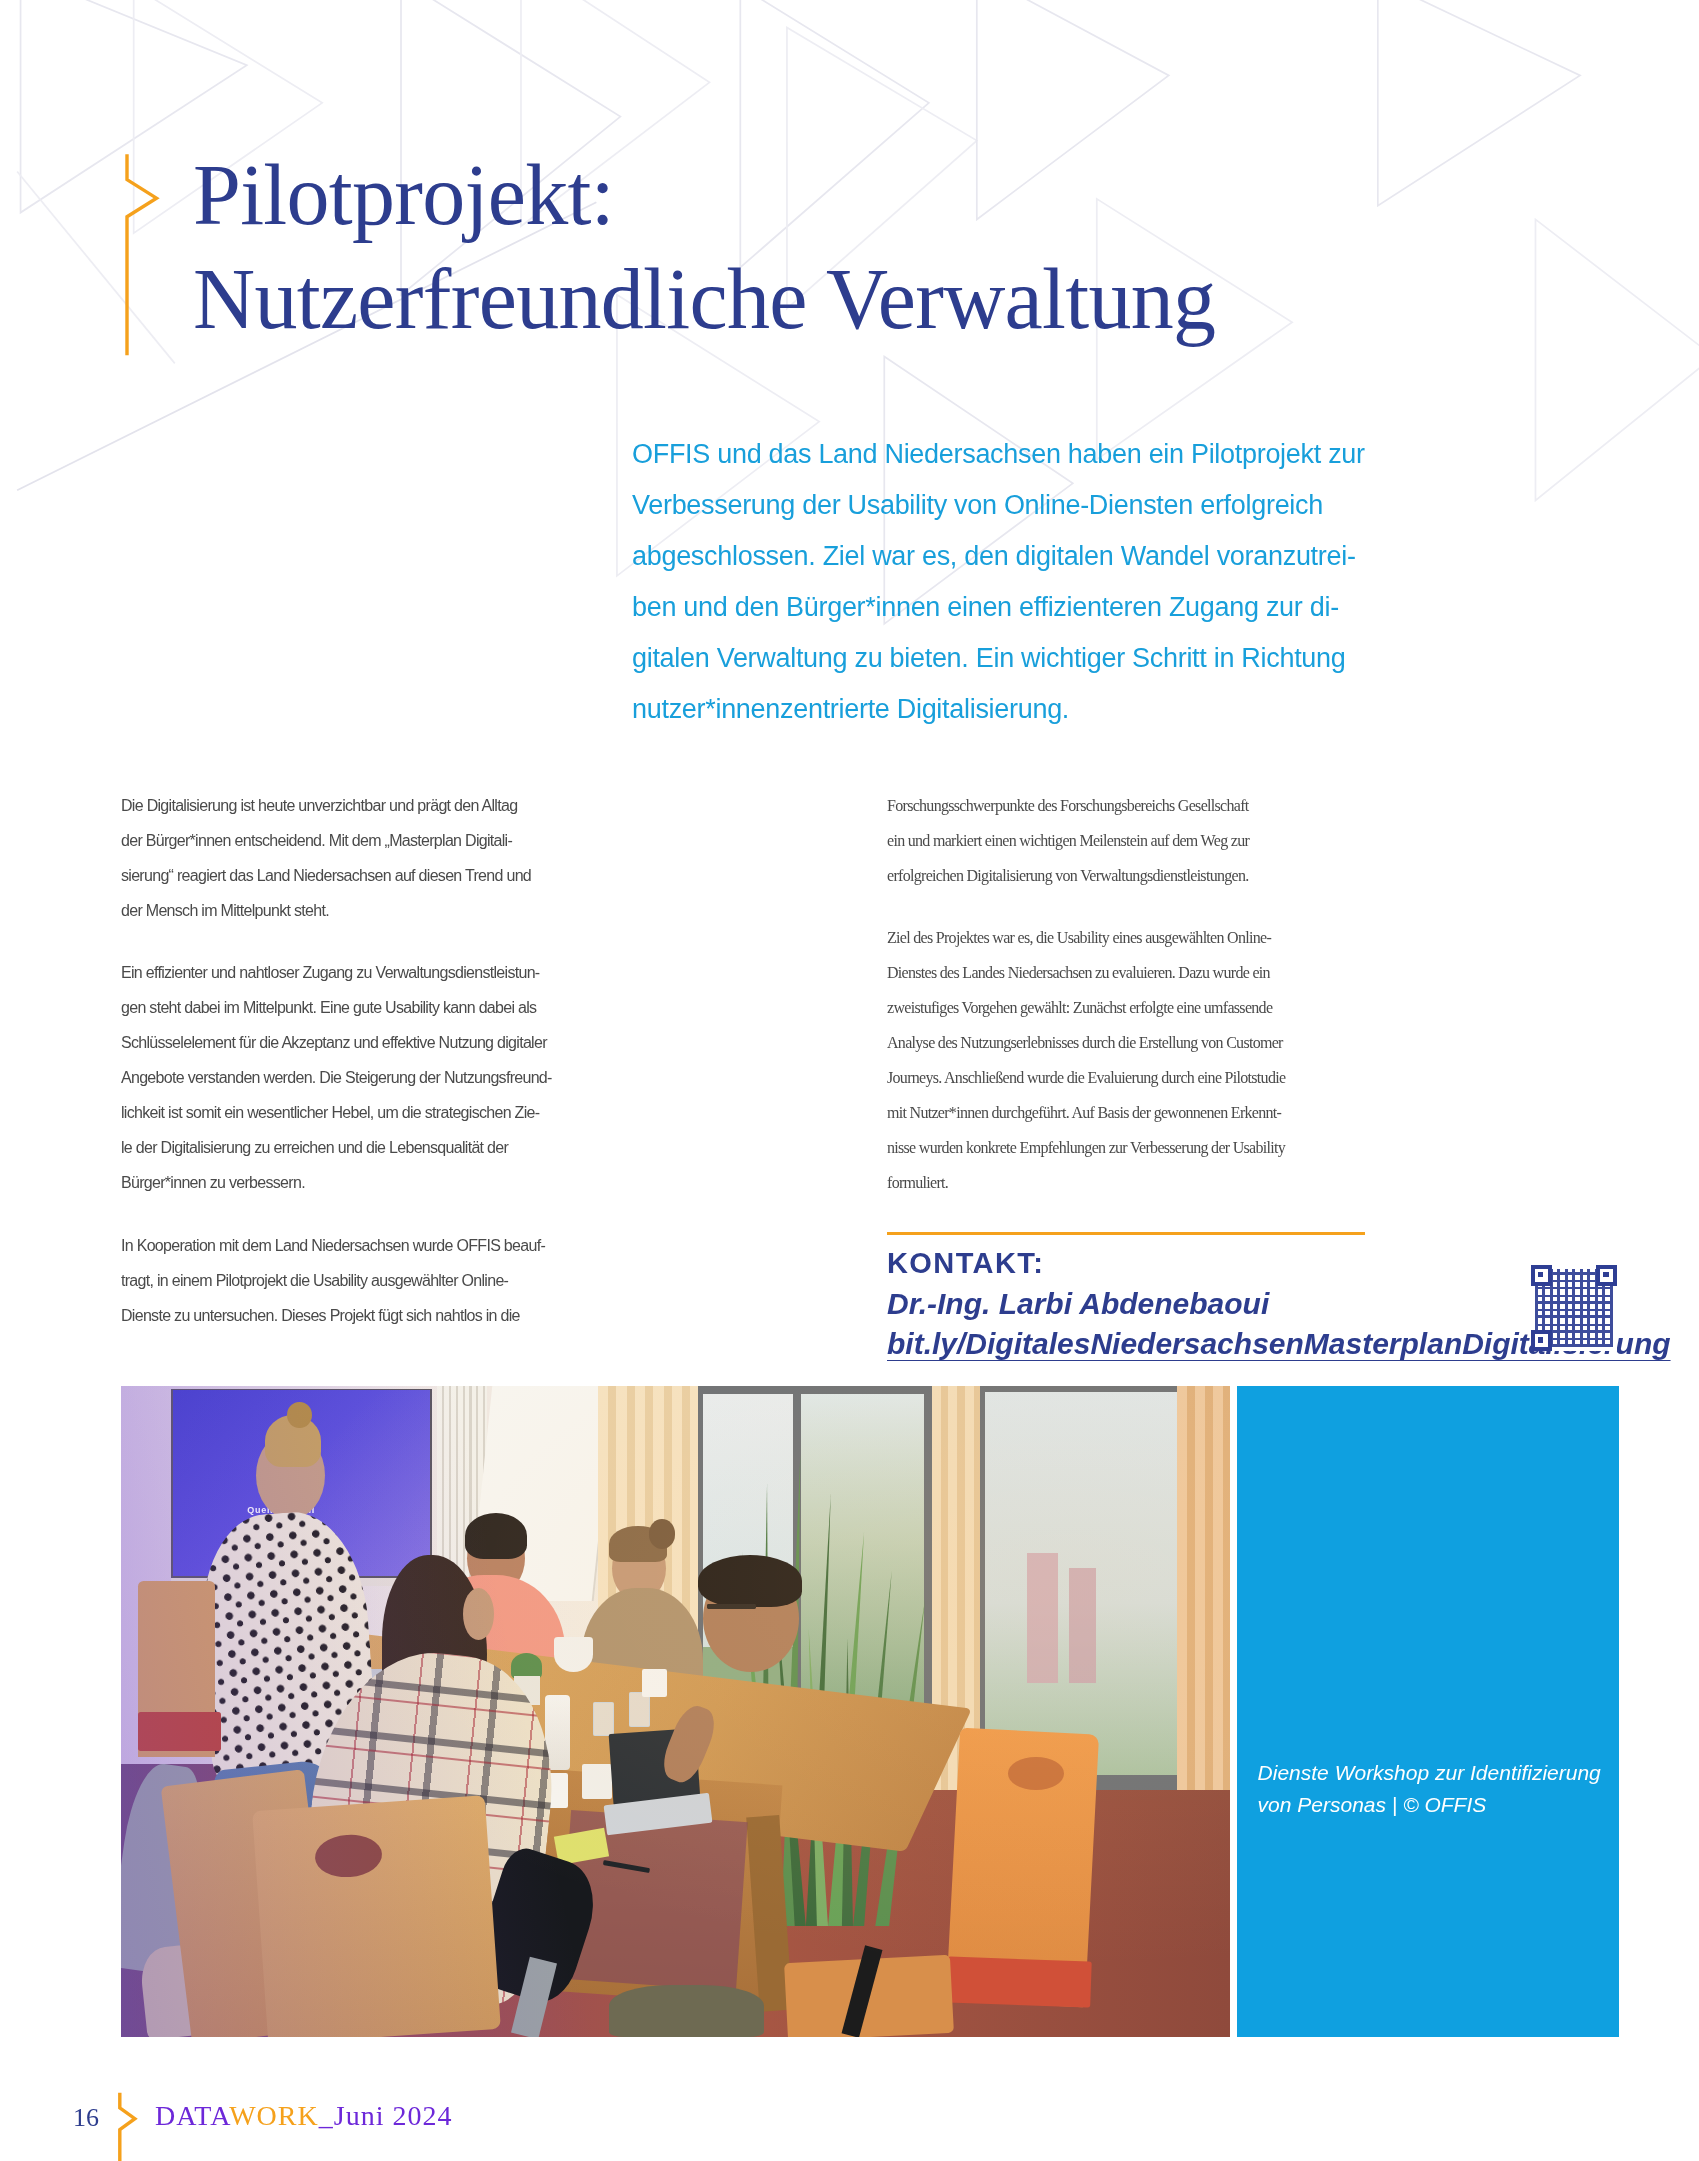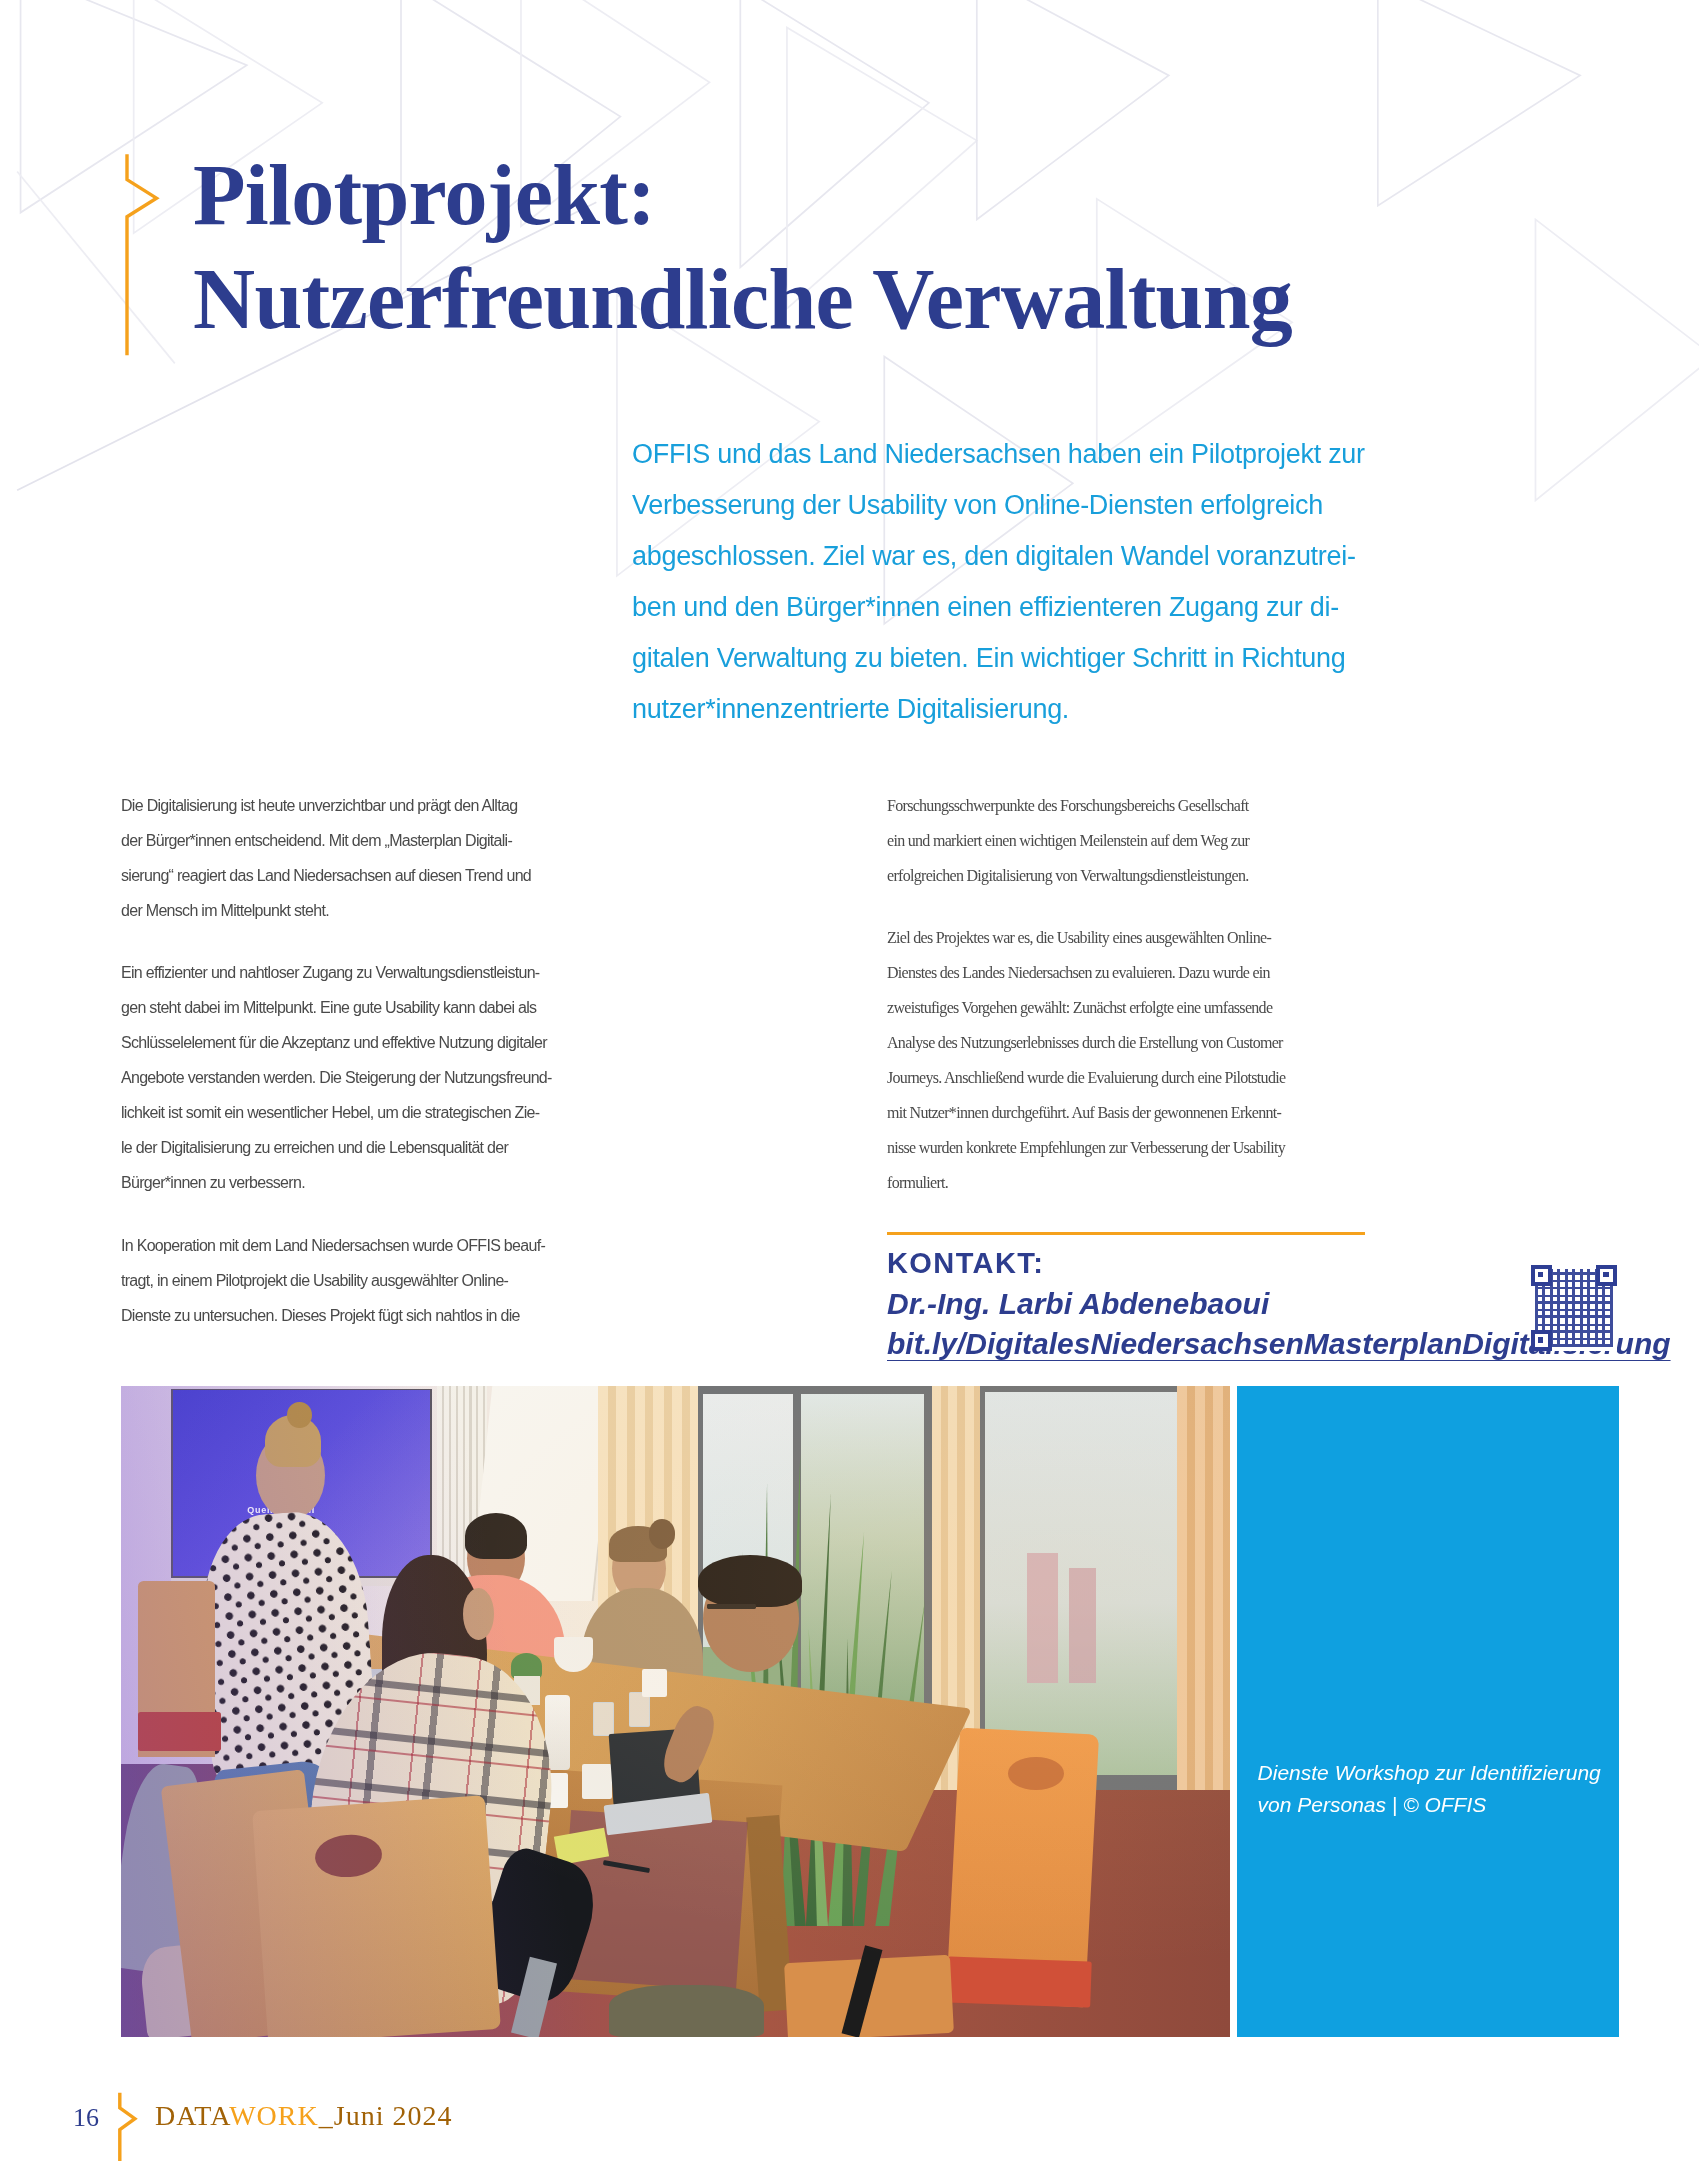--- a/index.html
+++ b/index.html
@@ -3,21 +3,21 @@
 <meta charset="utf-8">
 <style>
   html,body{margin:0;padding:0;background:#ffffff;}
   body{width:1700px;height:2161px;position:relative;overflow:hidden;
        font-family:"Liberation Sans",sans-serif;}
   .abs{position:absolute;}
   
   #bg-pattern{left:0;top:0;width:1700px;height:857px;pointer-events:none;}
   
   .title{left:193px;top:143px;color:#2d3d8e;font-family:"Liberation Serif",serif;
-         font-size:86px;line-height:104px;font-weight:700;letter-spacing:-0.7px;white-space:nowrap;}
+         font-size:86px;line-height:104px;font-weight:400;letter-spacing:-0.7px;white-space:nowrap;}
   
   .intro{left:632px;top:429px;color:#189fdb;font-size:27px;line-height:51px;
          letter-spacing:-0.3px;white-space:nowrap;}
   
   .col{top:788px;color:#4a4a4a;font-size:16px;line-height:35px;letter-spacing:-0.7px;white-space:nowrap;}
   .col-left{left:121px;width:726px;}
   .col-right{left:887px;width:726px;font-family:Liberation Serif, serif;}
   .para{margin:0 0 27.4px 0;}
   .para div{height:35px;}
   
@@ -40,21 +40,21 @@
   .photo{left:121px;top:1386px;width:1109px;height:651px;overflow:hidden;
          background:linear-gradient(180deg,#efe3da 0%,#ecd9c4 45%,#a05a4a 78%,#8d4a42 100%);}
   .photo *{position:absolute;}
   .caption-box{left:1237px;top:1386px;width:382px;height:651px;background:#0fa0e0;}
   .caption{position:absolute;left:20.6px;top:371px;color:#ffffff;font-size:21px;
            font-style:italic;line-height:31.5px;white-space:nowrap;}
   
   .page-num{left:73px;top:2103px;color:#2d3d8e;font-family:"Liberation Serif",serif;font-size:26px;}
   .footer-brand{left:155px;top:2100px;font-family:"Liberation Serif",serif;font-size:28px;
                 letter-spacing:1px;white-space:nowrap;}
-  .footer-brand .navy{color:#a16207;}
+  .footer-brand .navy{color:#6d28d9;}
   .footer-brand .orange{color:#f5a11c;}
 </style>
 </head>
 <body>
 
 <svg class="abs" id="bg-pattern" viewBox="0 0 2480 1250" fill="none" stroke="#e7e7ef" stroke-width="2.5">
   <polygon points="30,-40 360,95 30,310"></polygon>
   <polygon points="195,-20 470,150 195,340" stroke="#ededf3"></polygon>
   <polygon points="585,-30 905,170 585,430"></polygon>
   <polygon points="760,-60 1035,120 760,330" stroke="#ededf3"></polygon>

